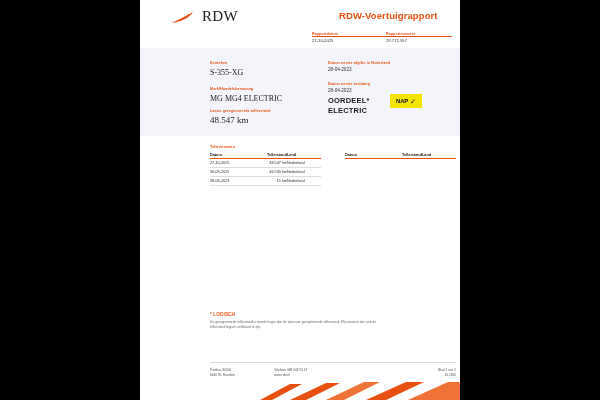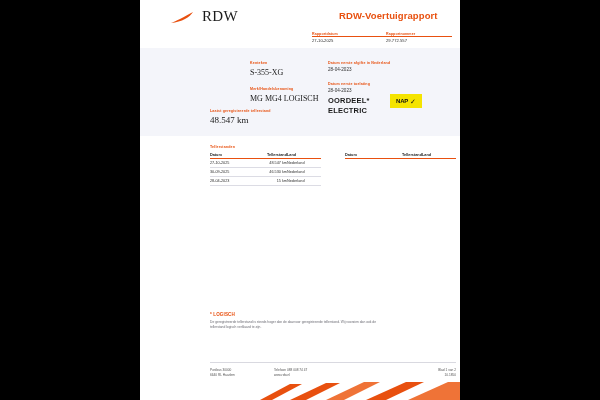--- a/index.html
+++ b/index.html
@@ -81,21 +81,20 @@
   .panel {
     position: absolute;
     left: 0; top: 48px;
     width: 320px; height: 88px;
     background: #f4f5fa;
   }
   .panel-left {
     position: absolute;
     left: 70px; top: 12px;
     width: 110px;
-    margin-left: 40px;
   }
   .panel-right {
     position: absolute;
     left: 188px; top: 12px;
     width: 125px;
   }
   .sec-lbl {
     font-size: 3.6px;
     font-weight: bold;
     color: #e8500f;
@@ -264,21 +263,21 @@
   </div>
 
   <div class="panel">
     <div class="panel-left">
       <div class="blk">
         <div class="sec-lbl">Kenteken</div>
         <div class="big-val">S-355-XG</div>
       </div>
       <div class="blk">
         <div class="sec-lbl">Merk/Handelsbenaming</div>
-        <div class="big-val">MG MG4 LOGISCH</div>
+        <div class="big-val">MG MG4 ELECTRIC</div>
       </div>
     </div>
 
     <div class="odo-big">
       <div class="sec-lbl">Laatst geregistreerde tellerstand</div>
       <div class="big-val">48.547 km</div>
     </div>
 
     <div class="panel-right">
       <div class="blk">

